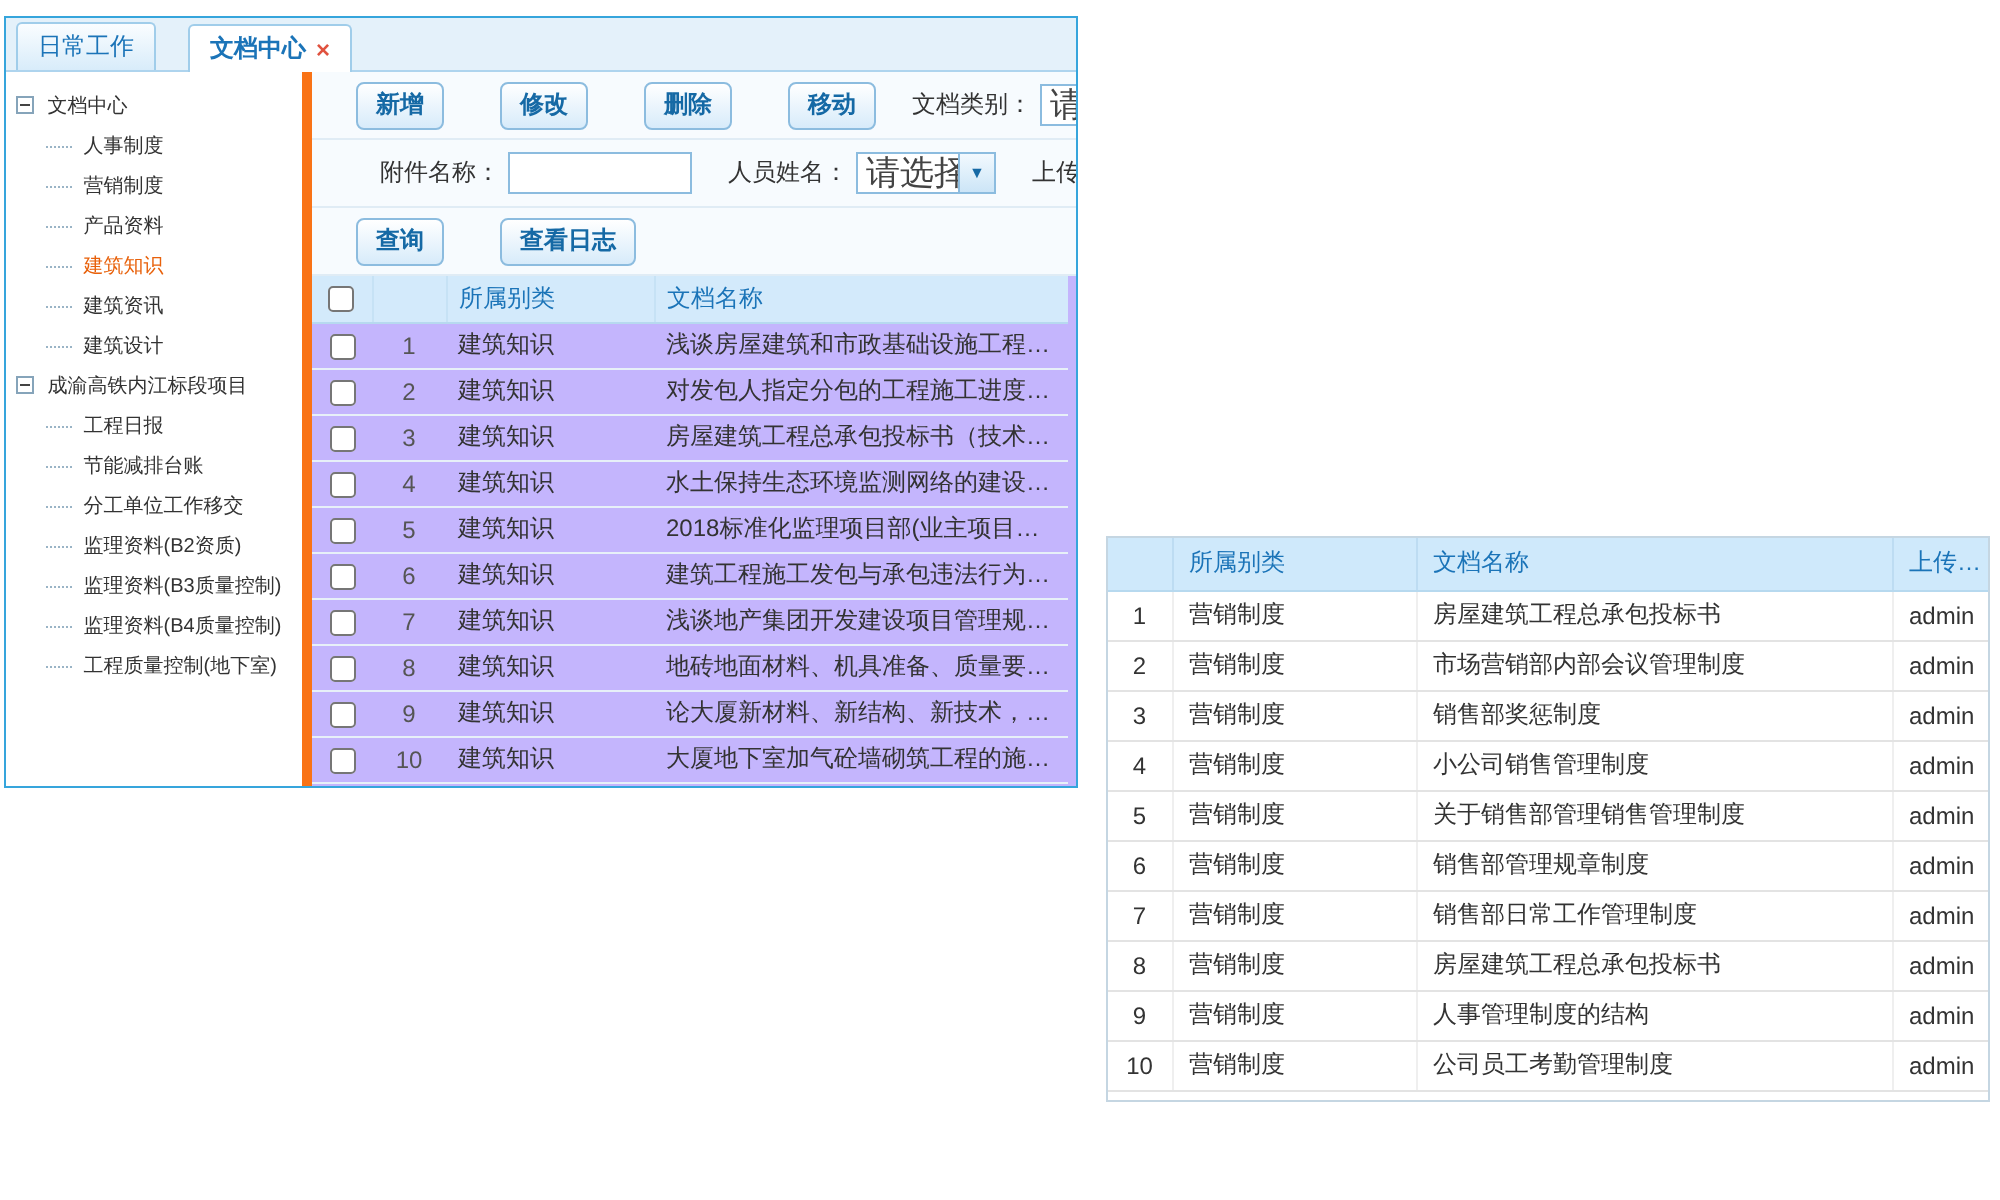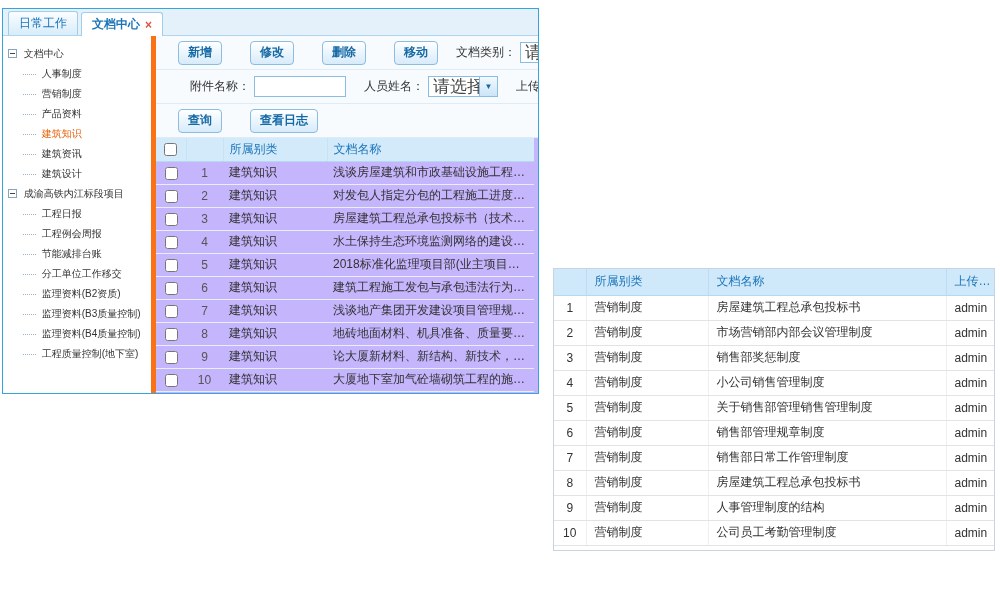--- a/index.html
+++ b/index.html
@@ -3,21 +3,21 @@
 <meta charset="utf-8">
 <style>
   *{box-sizing:border-box;margin:0;padding:0}
   html,body{width:1000px;height:600px;background:#fff;overflow:hidden;position:relative;
     font-family:"Liberation Sans","DejaVu Sans",sans-serif}
 
   
   .panel-left{position:absolute;left:2px;top:8px;width:537px;height:386px;
     border:1px solid #36a5dc;background:#fff;overflow:hidden;display:flex;flex-direction:column}
   .tabbar{height:27px;flex:none;background:#e4f1fa;border-bottom:1px solid #aed4ee;
-    display:flex;align-items:flex-end;padding:3px 0 0 5px;gap:3px}
+    display:flex;align-items:flex-end;padding:3px 0 0 5px;gap:16px}
   .tab{height:24px;display:flex;align-items:center;padding:0 10px;font-size:12px;color:#1b74b8;
     background:linear-gradient(#fafdff,#d8ecfa);border:1px solid #a0cdea;border-bottom:none;
     border-radius:3px 3px 0 0;cursor:pointer;white-space:nowrap}
   .tab.active{background:#fff;font-weight:bold;position:relative;top:1px}
   .tab-close{color:#e0523f;margin-left:5px;font-weight:bold;cursor:pointer}
 
   .pbody{flex:1;display:flex;min-height:0}
   .sidebar{width:153px;flex:none;border-right:5px solid #f97316;padding:8px 2px 0 4px;
     font-size:10px;color:#333;overflow:hidden;white-space:nowrap}
   .tree-item{line-height:20px;cursor:pointer;margin-left:16px}
@@ -136,25 +136,20 @@
           <span class="tlabel">成渝高铁内江标段项目</span>
         </div>
 
 
         <div class="tree-item">
           
           <span class="dash"></span>
           <span class="tlabel">工程日报</span>
         </div>
 
-        <div class="tree-item">
-          
-          <span class="dash"></span>
-          <span class="tlabel">工程例会周报</span>
-        </div>
 
         <div class="tree-item">
           
           <span class="dash"></span>
           <span class="tlabel">节能减排台账</span>
         </div>
 
         <div class="tree-item">
           
           <span class="dash"></span>

